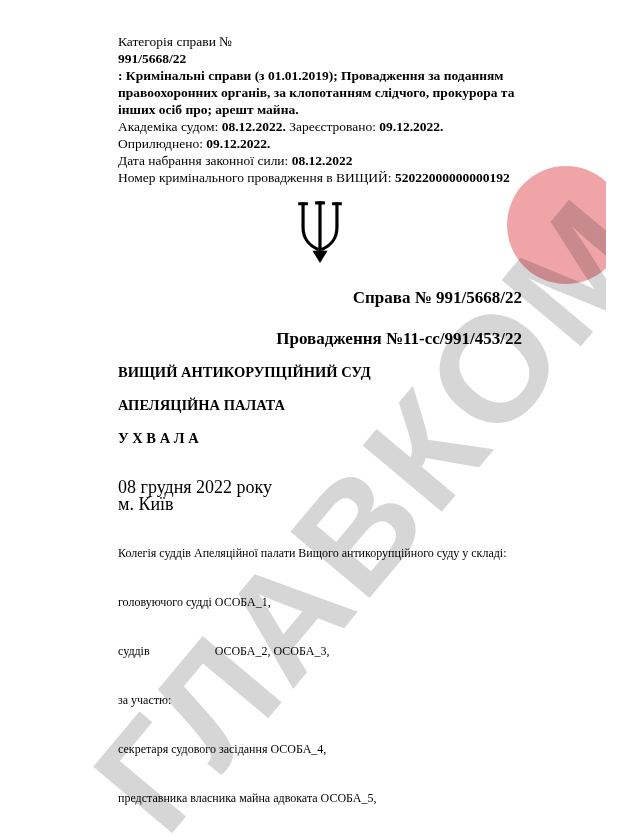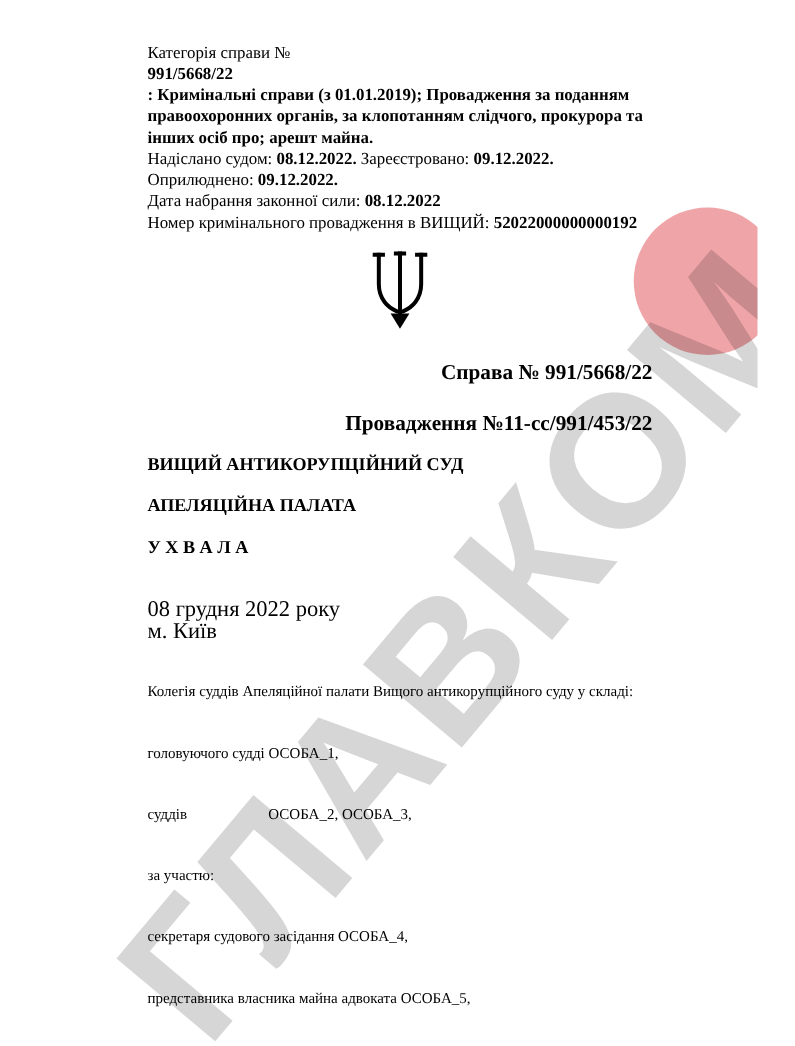--- a/index.html
+++ b/index.html
@@ -44,21 +44,21 @@
 <div class="page">
 
   <div class="wm-circle"></div>
 
   <div class="content">
 
     <div class="meta">
       <p>Категорія справи №</p>
       <p class="b case-number">991/5668/22</p>
       <p class="b">: Кримінальні справи (з 01.01.2019); Провадження за поданням правоохоронних органів, за клопотанням слідчого, прокурора та інших осіб про; арешт майна.</p>
-      <p><span>Надіслано судом:</span> <span class="b">08.12.2022.</span> <span>Зареєстровано:</span> <span class="b">09.12.2022.</span> <span>Оприлюднено:</span> <span class="b">09.12.2022.</span></p>
+      <p><span>Академіка судом:</span> <span class="b">08.12.2022.</span> <span>Зареєстровано:</span> <span class="b">09.12.2022.</span> <span>Оприлюднено:</span> <span class="b">09.12.2022.</span></p>
       <p><span>Дата набрання законної сили:</span> <span class="b">08.12.2022</span></p>
       <p><span>Номер кримінального провадження в ВИЩИЙ:</span> <span class="b">52022000000000192</span></p>
     </div>
 
     <div class="emblem">
       <svg width="54" height="64" viewBox="0 0 54 68" aria-hidden="true">
         <g stroke="#000" stroke-width="3.4" fill="none" stroke-linecap="square">
           <path d="M9 4 v25 c0 13 8 20 15 23"></path>
           <path d="M45 4 v25 c0 13 -8 20 -15 23"></path>
           <path d="M27 3 v52"></path>

